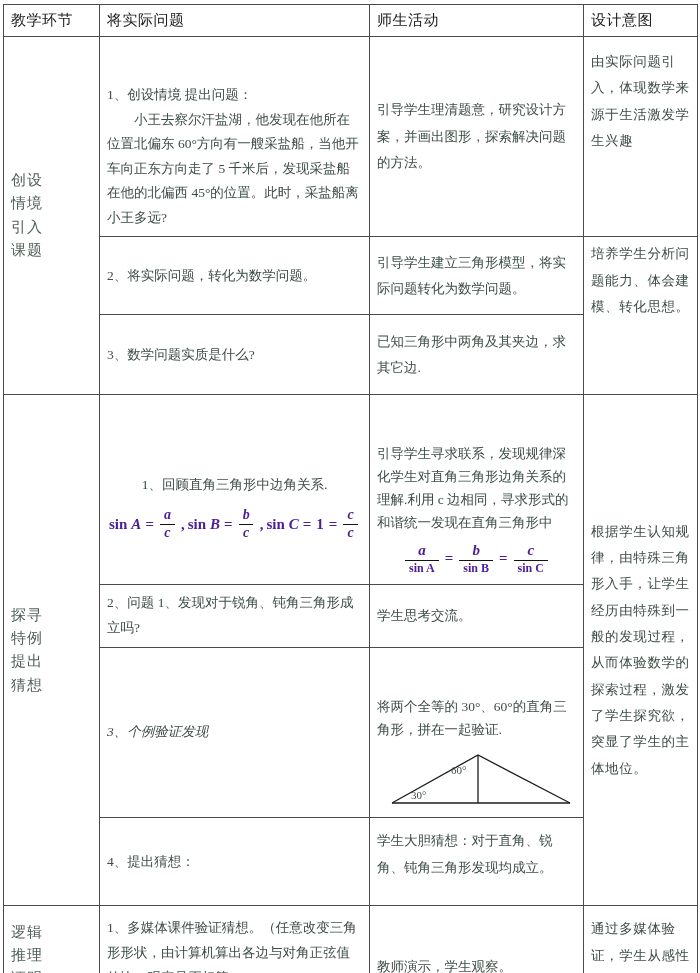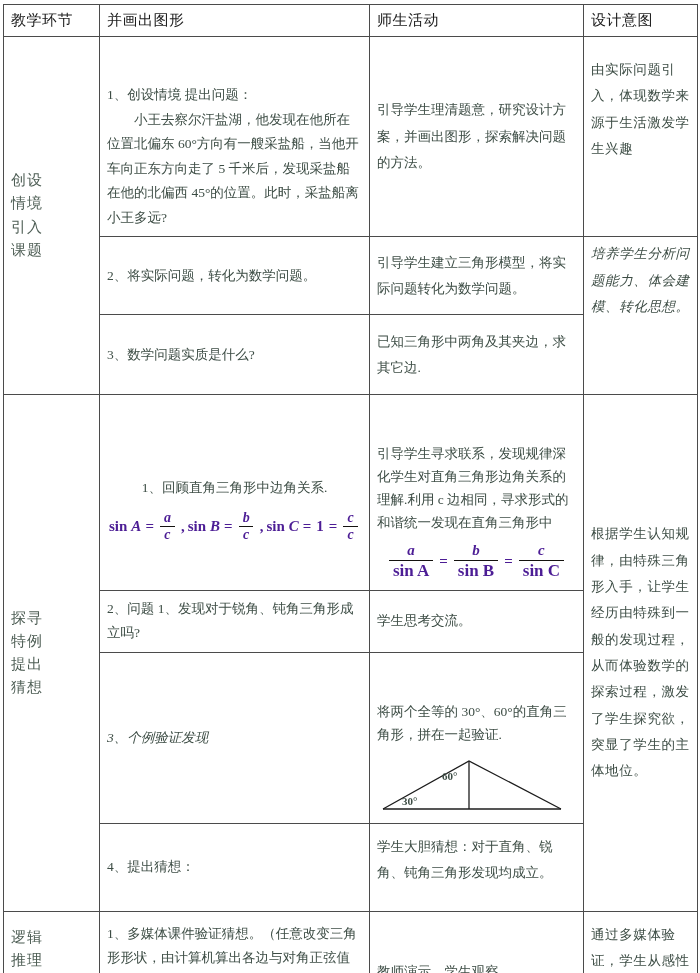--- a/index.html
+++ b/index.html
@@ -101,28 +101,27 @@
     display: inline-flex;
     flex-direction: column;
     align-items: center;
     vertical-align: middle;
     margin: 0 3px;
     line-height: 1.05;
   }
   .frac .num { padding: 0 4px 1px 4px; font-size: 14px; }
   .frac .den { padding: 1px 4px 0 4px; font-size: 14px; border-top: 1.4px solid #14120f; }
   .frac.big .num { font-size: 15px; }
-  .frac.big .den { font-size: 17px; }
+  .frac.big .den { font-size: 12px; }
 
   
   .figure-wrap {
     margin: 6px 0 2px 0;
     display: flex;
-    justify-content: flex-start;
-    font-weight: bold;
+    justify-content: flex-end;
   }
   svg.triangle-fig { display: block; }
   .fig-label {
     font-family: "Liberation Serif", "DejaVu Serif", serif;
     font-size: 11px;
     fill: #3d4d45;
   }
 </style>
 </head>
 <body>
@@ -131,46 +130,46 @@
   <table class="lesson-table">
     <colgroup>
       <col class="c1">
         <col class="c2">
         <col class="c3">
         <col class="c4">
     </colgroup>
     <thead>
       <tr>
         <th>教学环节</th>
-        <th>并画出图形</th>
+        <th>将实际问题</th>
         <th>师生活动</th>
         <th>设计意图</th>
       </tr>
     </thead>
     <tbody>
 
       <tr>
         <td class="stage-cell" rowspan="3">
           <span class="stage-line">创设</span>
           <span class="stage-line">情境</span>
           <span class="stage-line">引入</span>
           <span class="stage-line">课题</span>
         </td>
         <td class="content-cell" style="height:155px;">
           <span class="para">1、创设情境  提出问题：</span>
           <span class="indent">小王去察尔汗盐湖，他发现在他所在位置北偏东 60°方向有一艘采盐船，当他开车向正东方向走了 5 千米后，发现采盐船在他的北偏西 45°的位置。此时，采盐船离小王多远?</span>
         </td>
         <td class="activity-cell">引导学生理清题意，研究设计方案，并画出图形，探索解决问题的方法。</td>
-        <td class="intent-cell" style="vertical-align:top;padding-top:20px;">由实际问题引入，体现数学来源于生活激发学生兴趣</td>
+        <td class="intent-cell" style="vertical-align:top;padding-top:12px;">由实际问题引入，体现数学来源于生活激发学生兴趣</td>
       </tr>
 
       <tr>
         <td class="content-cell" style="height:78px;">2、将实际问题，转化为数学问题。</td>
         <td class="activity-cell">引导学生建立三角形模型，将实际问题转化为数学问题。</td>
-        <td class="intent-cell" rowspan="2" style="vertical-align:top;padding-top:4px;font-style:italic;">培养学生分析问题能力、体会建模、转化思想。</td>
+        <td class="intent-cell" rowspan="2" style="vertical-align:top;padding-top:4px;">培养学生分析问题能力、体会建模、转化思想。</td>
       </tr>
 
       <tr>
         <td class="content-cell" style="height:80px;">3、数学问题实质是什么?</td>
         <td class="activity-cell">已知三角形中两角及其夹边，求其它边.</td>
       </tr>
 
       <tr>
         <td class="stage-cell" rowspan="4">
           <span class="stage-line">探寻</span>

